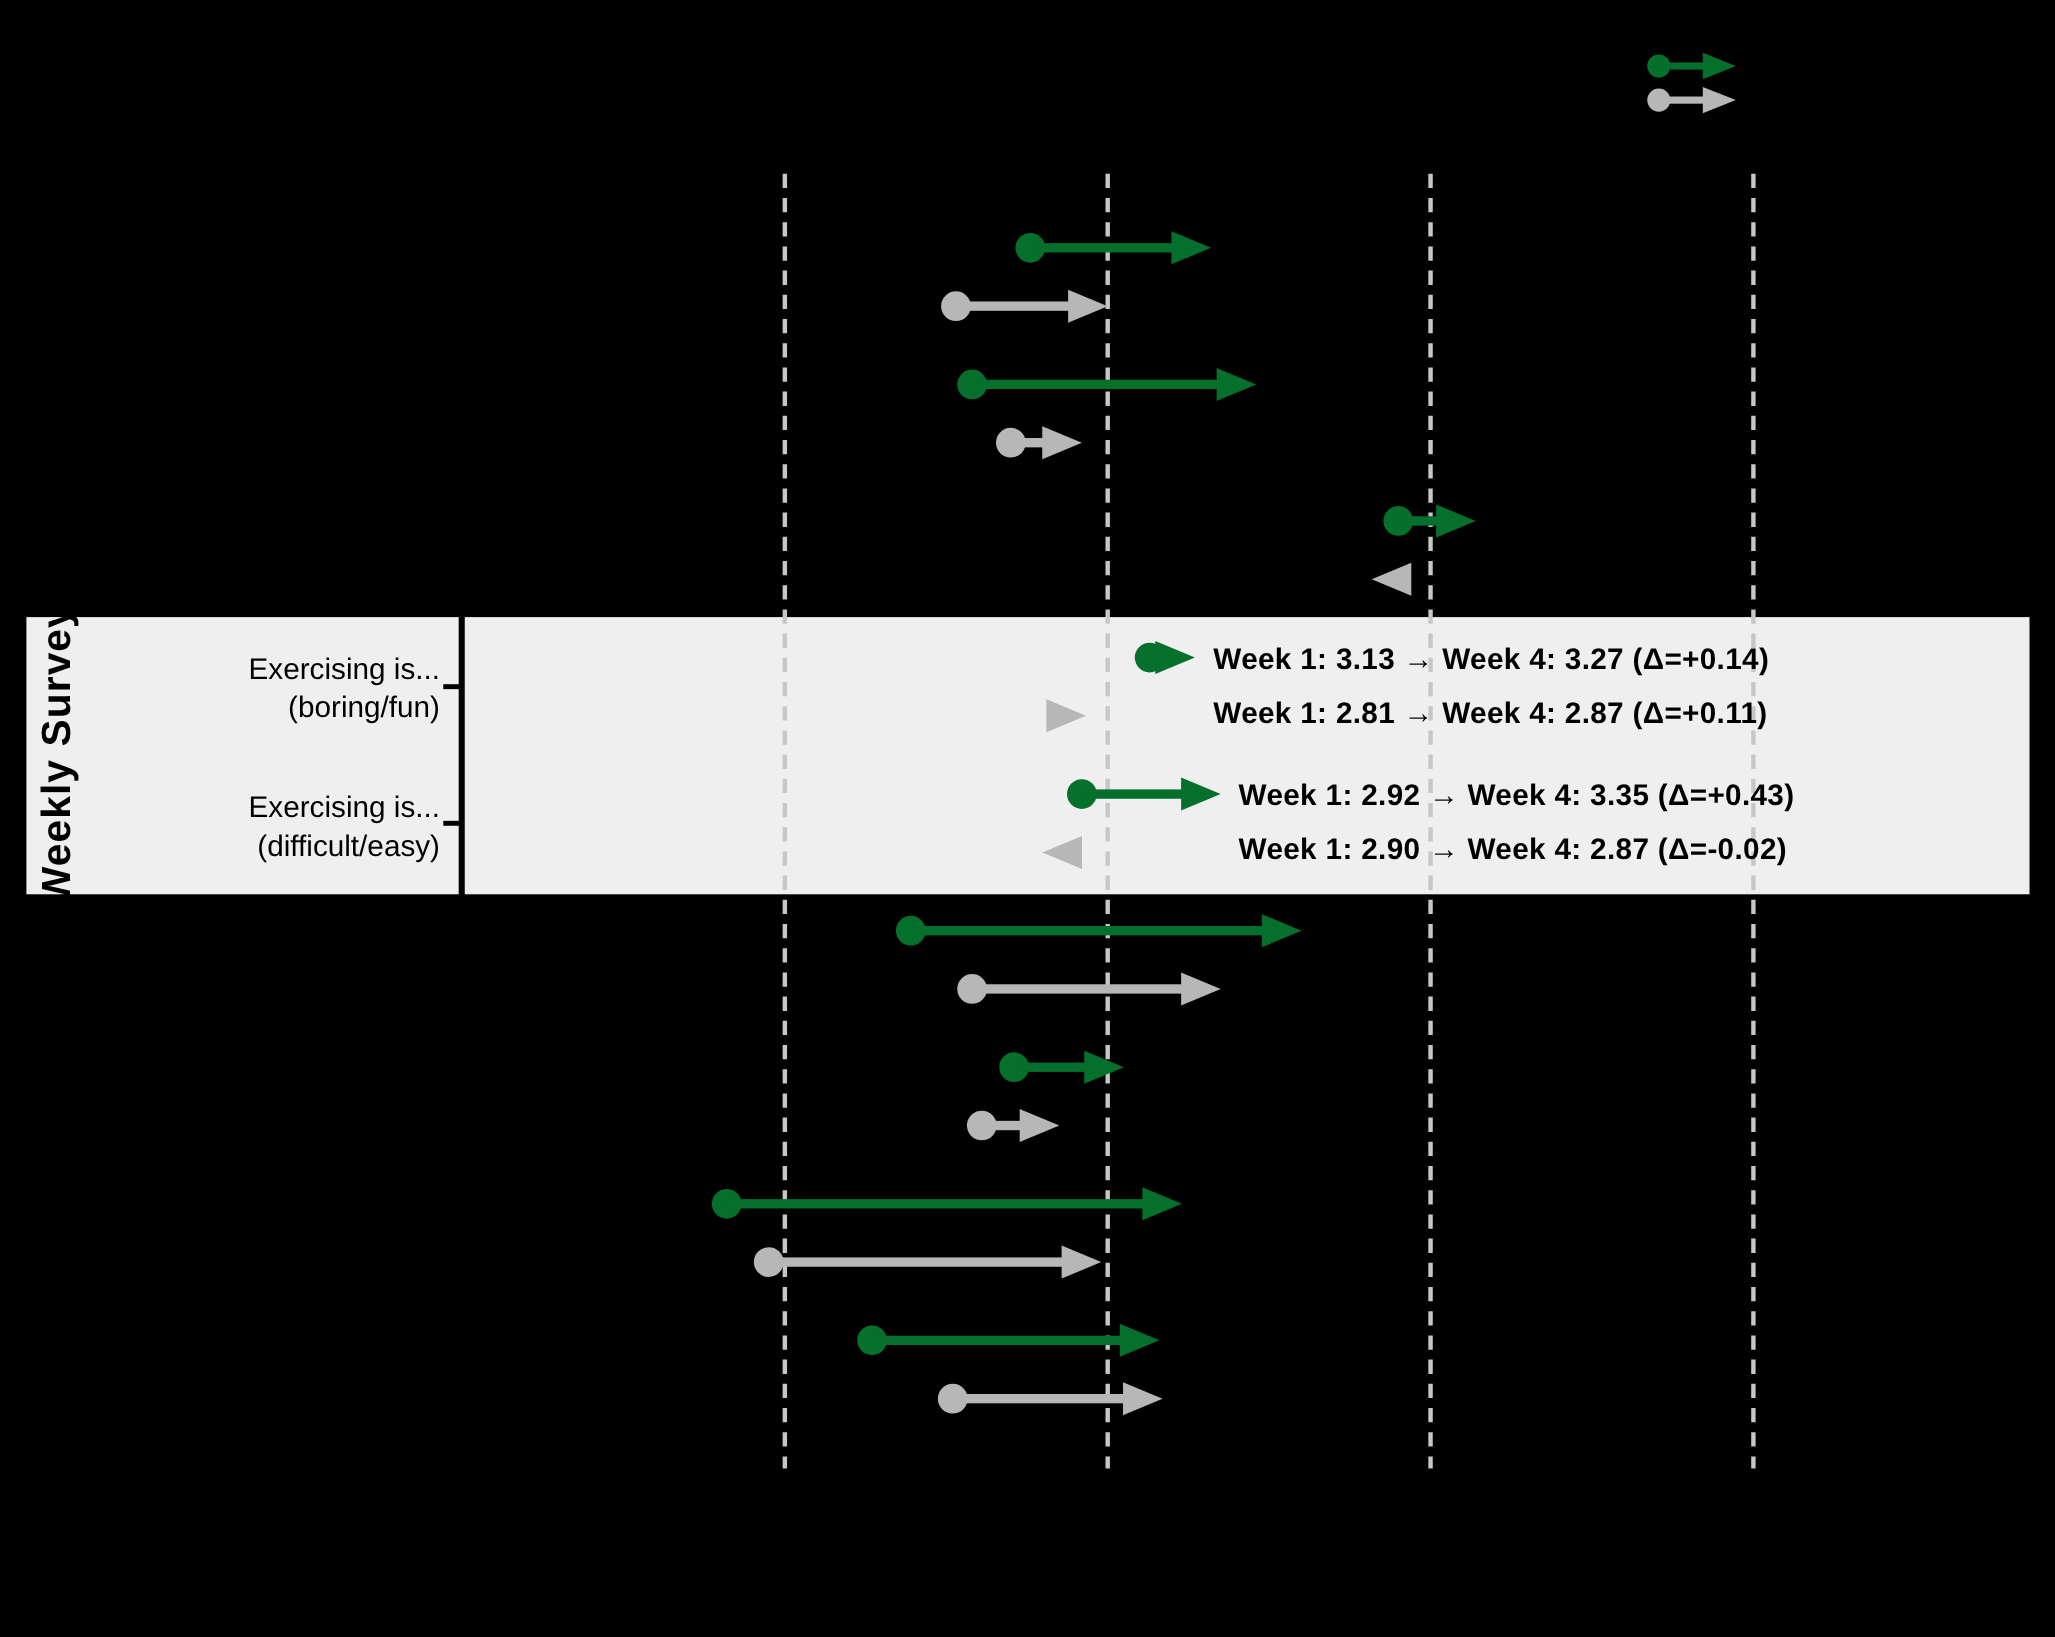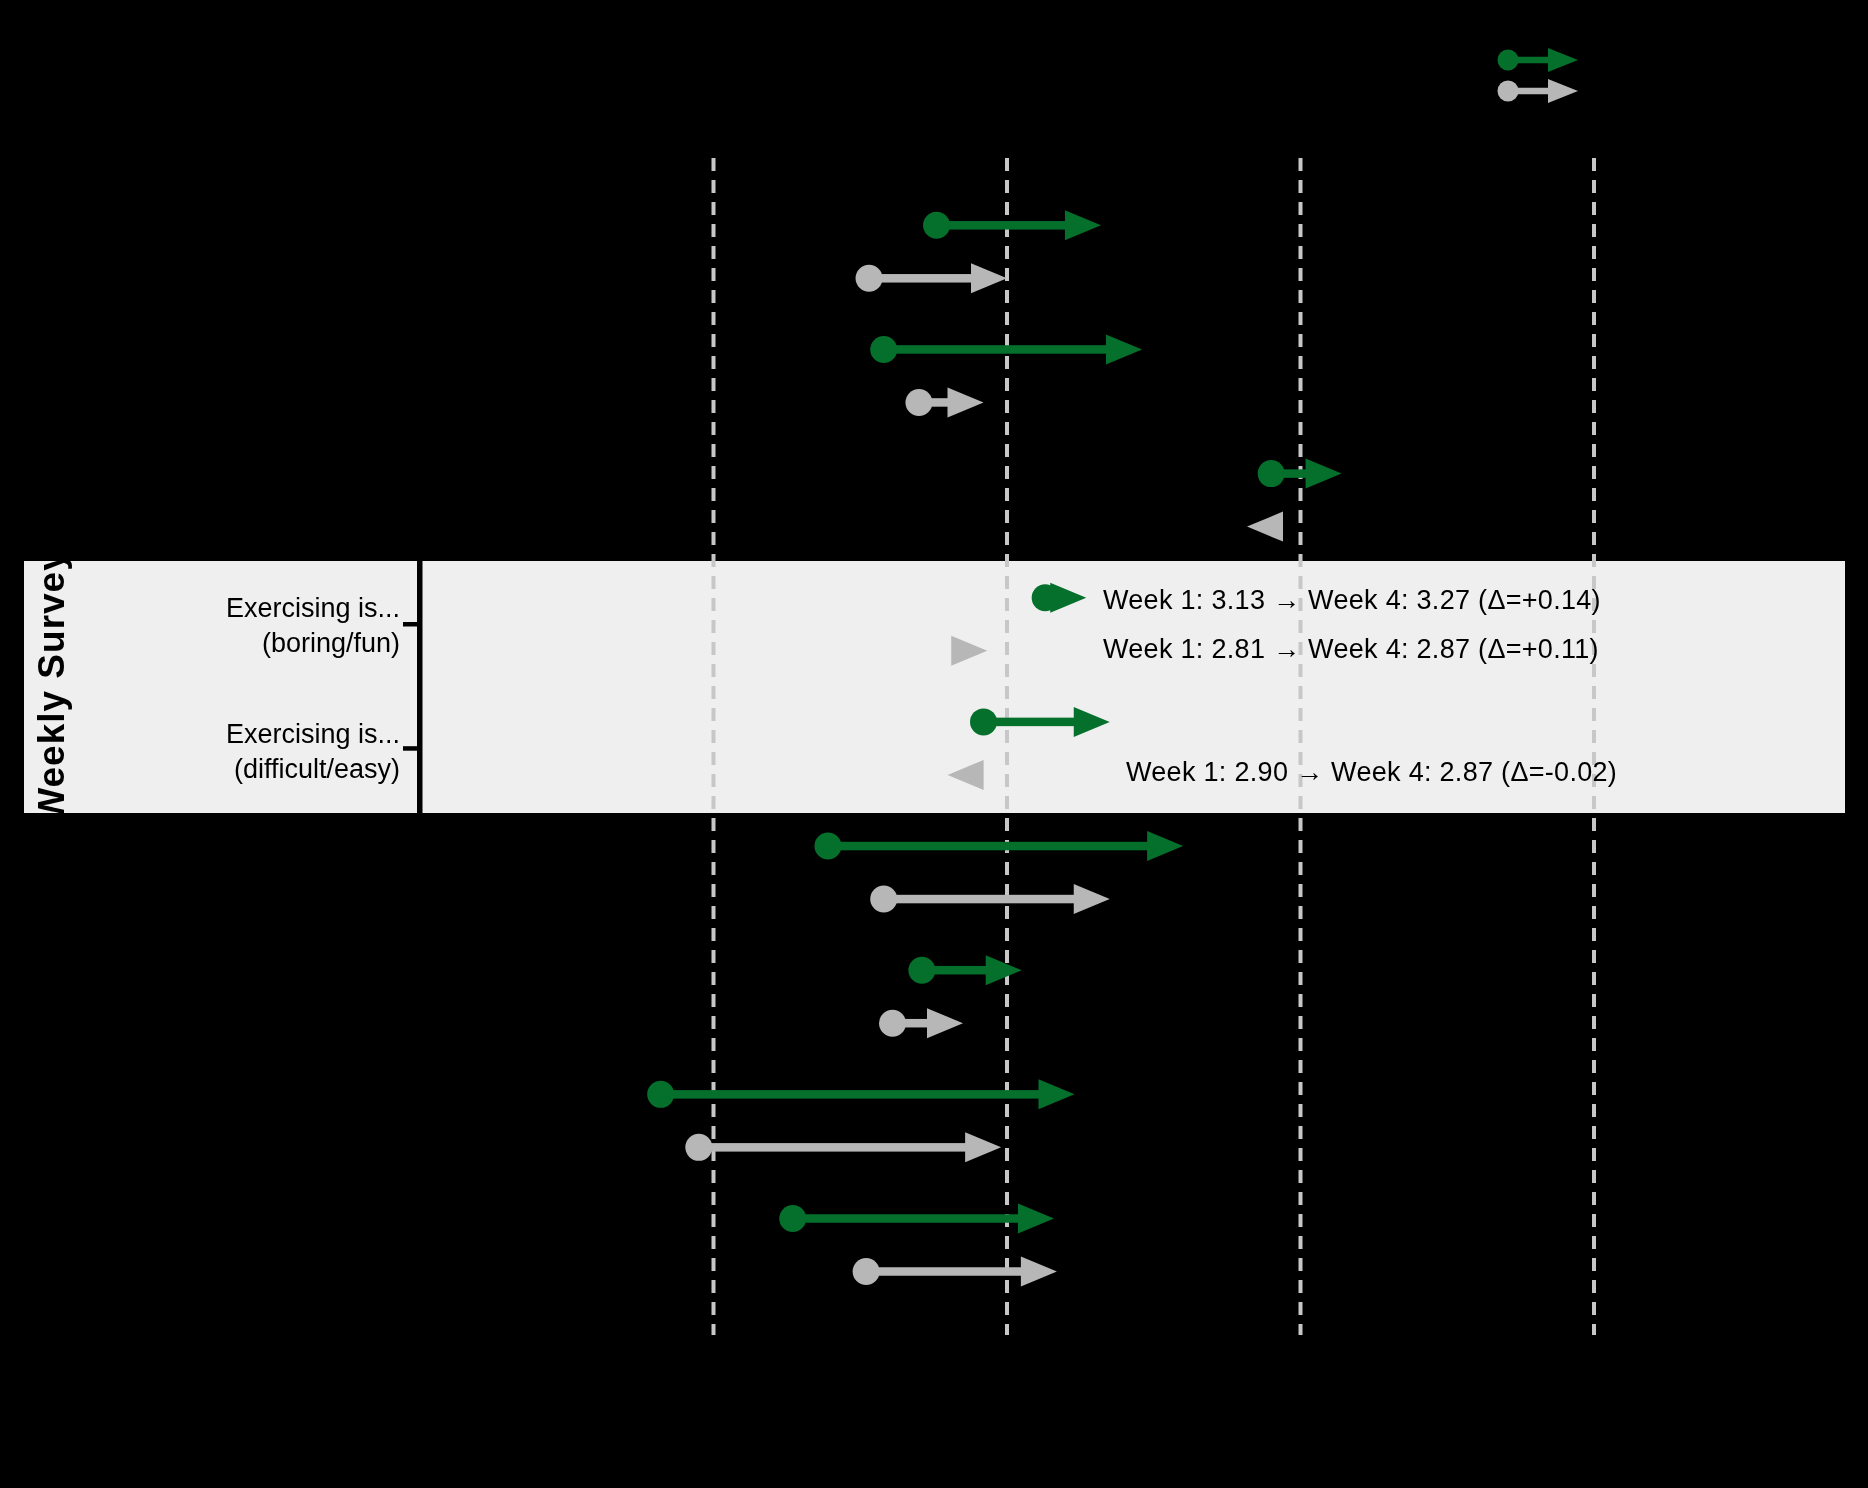--- a/index.html
+++ b/index.html
@@ -22,21 +22,21 @@
     right:1468px;width:420px;
     transform:translateY(-50%);
     text-align:right;font-size:27px;line-height:35px;font-weight:500;
     letter-spacing:0px;
   }
   .cat-label span{display:block;}
   .cat-label-1{top:626px;}
   .cat-label-2{top:752px;}
   .annotation{
     transform:translateY(-50%);
-    font-size:27px;font-weight:400;white-space:nowrap;letter-spacing:.3px;
+    font-size:27px;font-weight:700;white-space:nowrap;letter-spacing:.3px;
   }
   .ann-0{left:1103px;top:600px;}
   .ann-1{left:1103px;top:649px;}
   .ann-2{left:1126px;top:723px;}
   .ann-3{left:1126px;top:772px;}
 </style>
 </head>
 <body>
 
 <div class="figure">
@@ -122,15 +122,16 @@
     <span>Exercising is...</span>
     <span>(boring/fun)</span>
   </div>
   <div class="txt cat-label cat-label-2">
     <span>Exercising is...</span>
     <span>(difficult/easy)</span>
   </div>
 
   <div class="txt annotation ann-0">Week 1: 3.13 → Week 4: 3.27 (Δ=+0.14)</div>
   <div class="txt annotation ann-1">Week 1: 2.81 → Week 4: 2.87 (Δ=+0.11)</div>
+  <div class="txt annotation ann-2">Week 1: 2.92 → Week 4: 3.35 (Δ=+0.43)</div>
   <div class="txt annotation ann-3">Week 1: 2.90 → Week 4: 2.87 (Δ=-0.02)</div>
 
 </div>
 
 </body></html>

